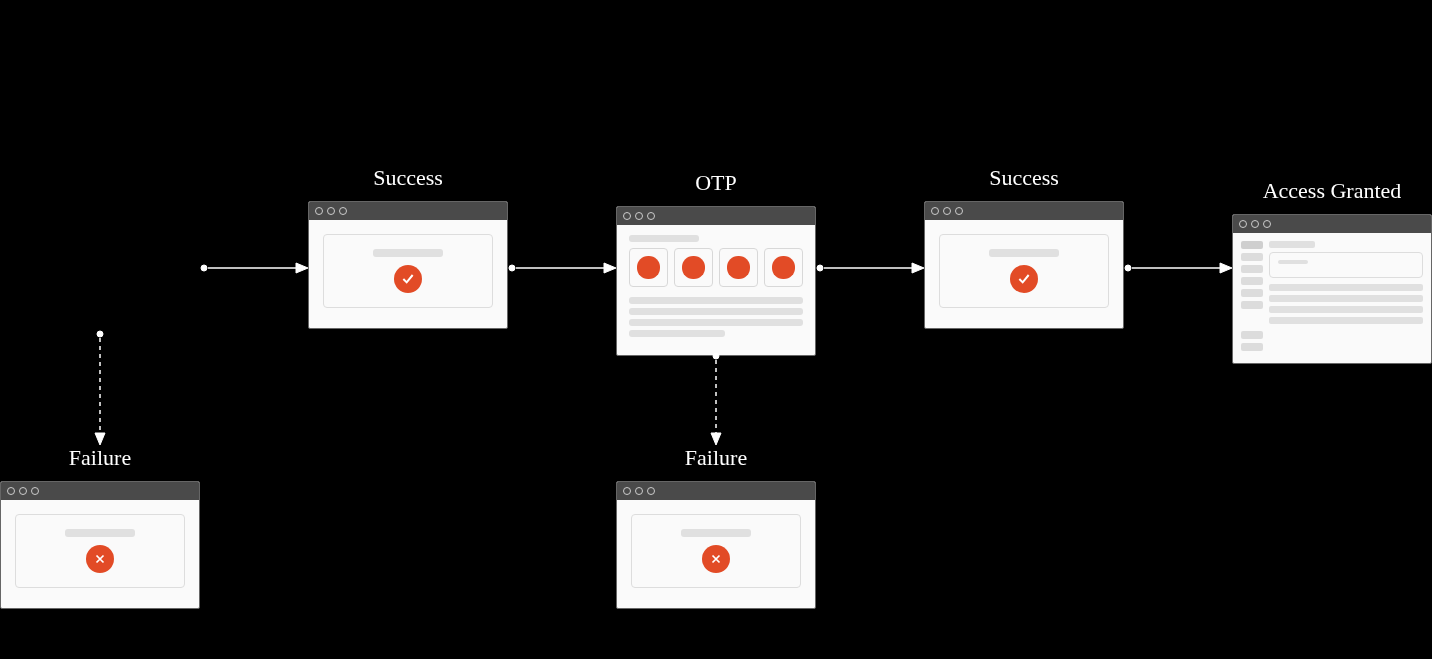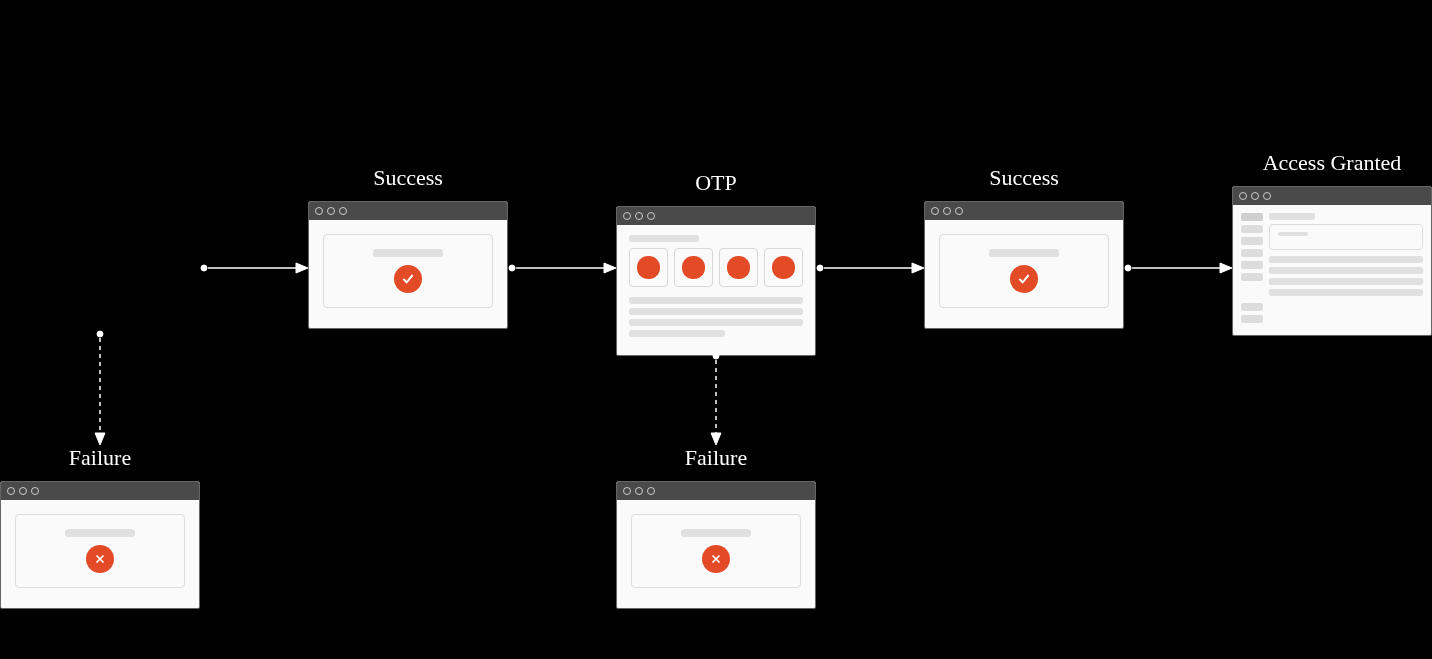--- a/index.html
+++ b/index.html
@@ -104,21 +104,21 @@
           <div class="status">
             <svg viewBox="0 0 24 24" width="16" height="16">
                 <path d="M5 12l5 5 9-11"></path>
               </svg>
           </div>
         </div>
       </div>
     </div>
   </div>
 
-  <div class="node" style="left:1232px;top:150px">
+  <div class="node" style="left:1232px;top:178px">
     <div class="label">Access Granted</div>
     <div class="win">
       <div class="titlebar">
           <span></span>
           <span></span>
           <span></span>
         </div>
       <div class="access-body">
         <div class="lcol" style="display:flex;flex-direction:column;gap:4px">
           <div class="sb dark"></div>

